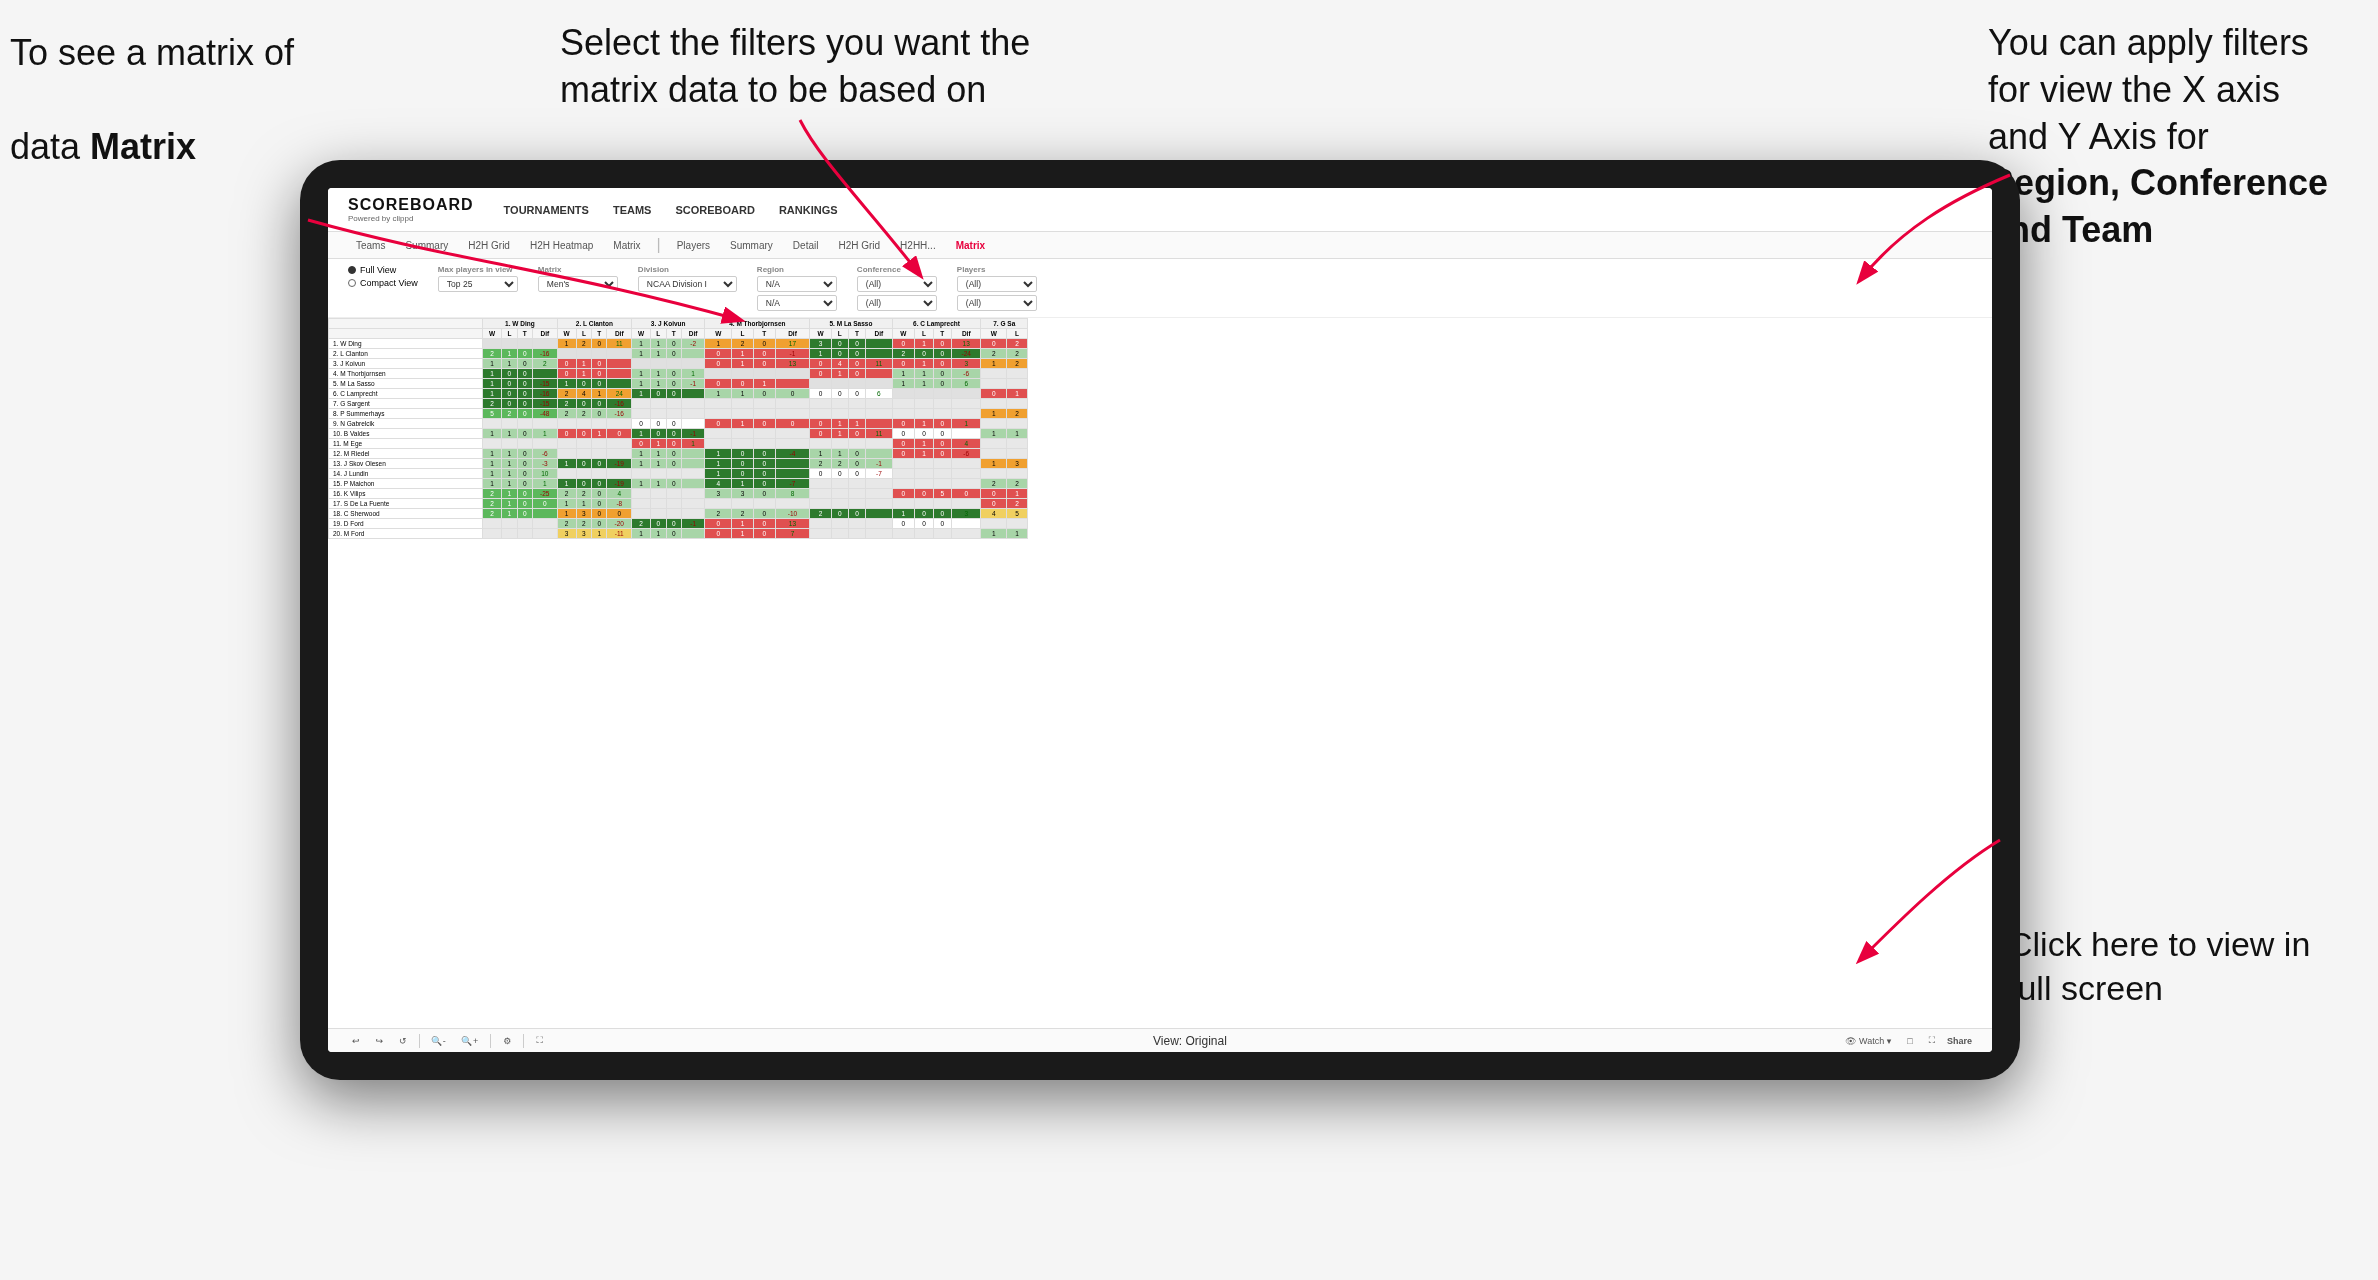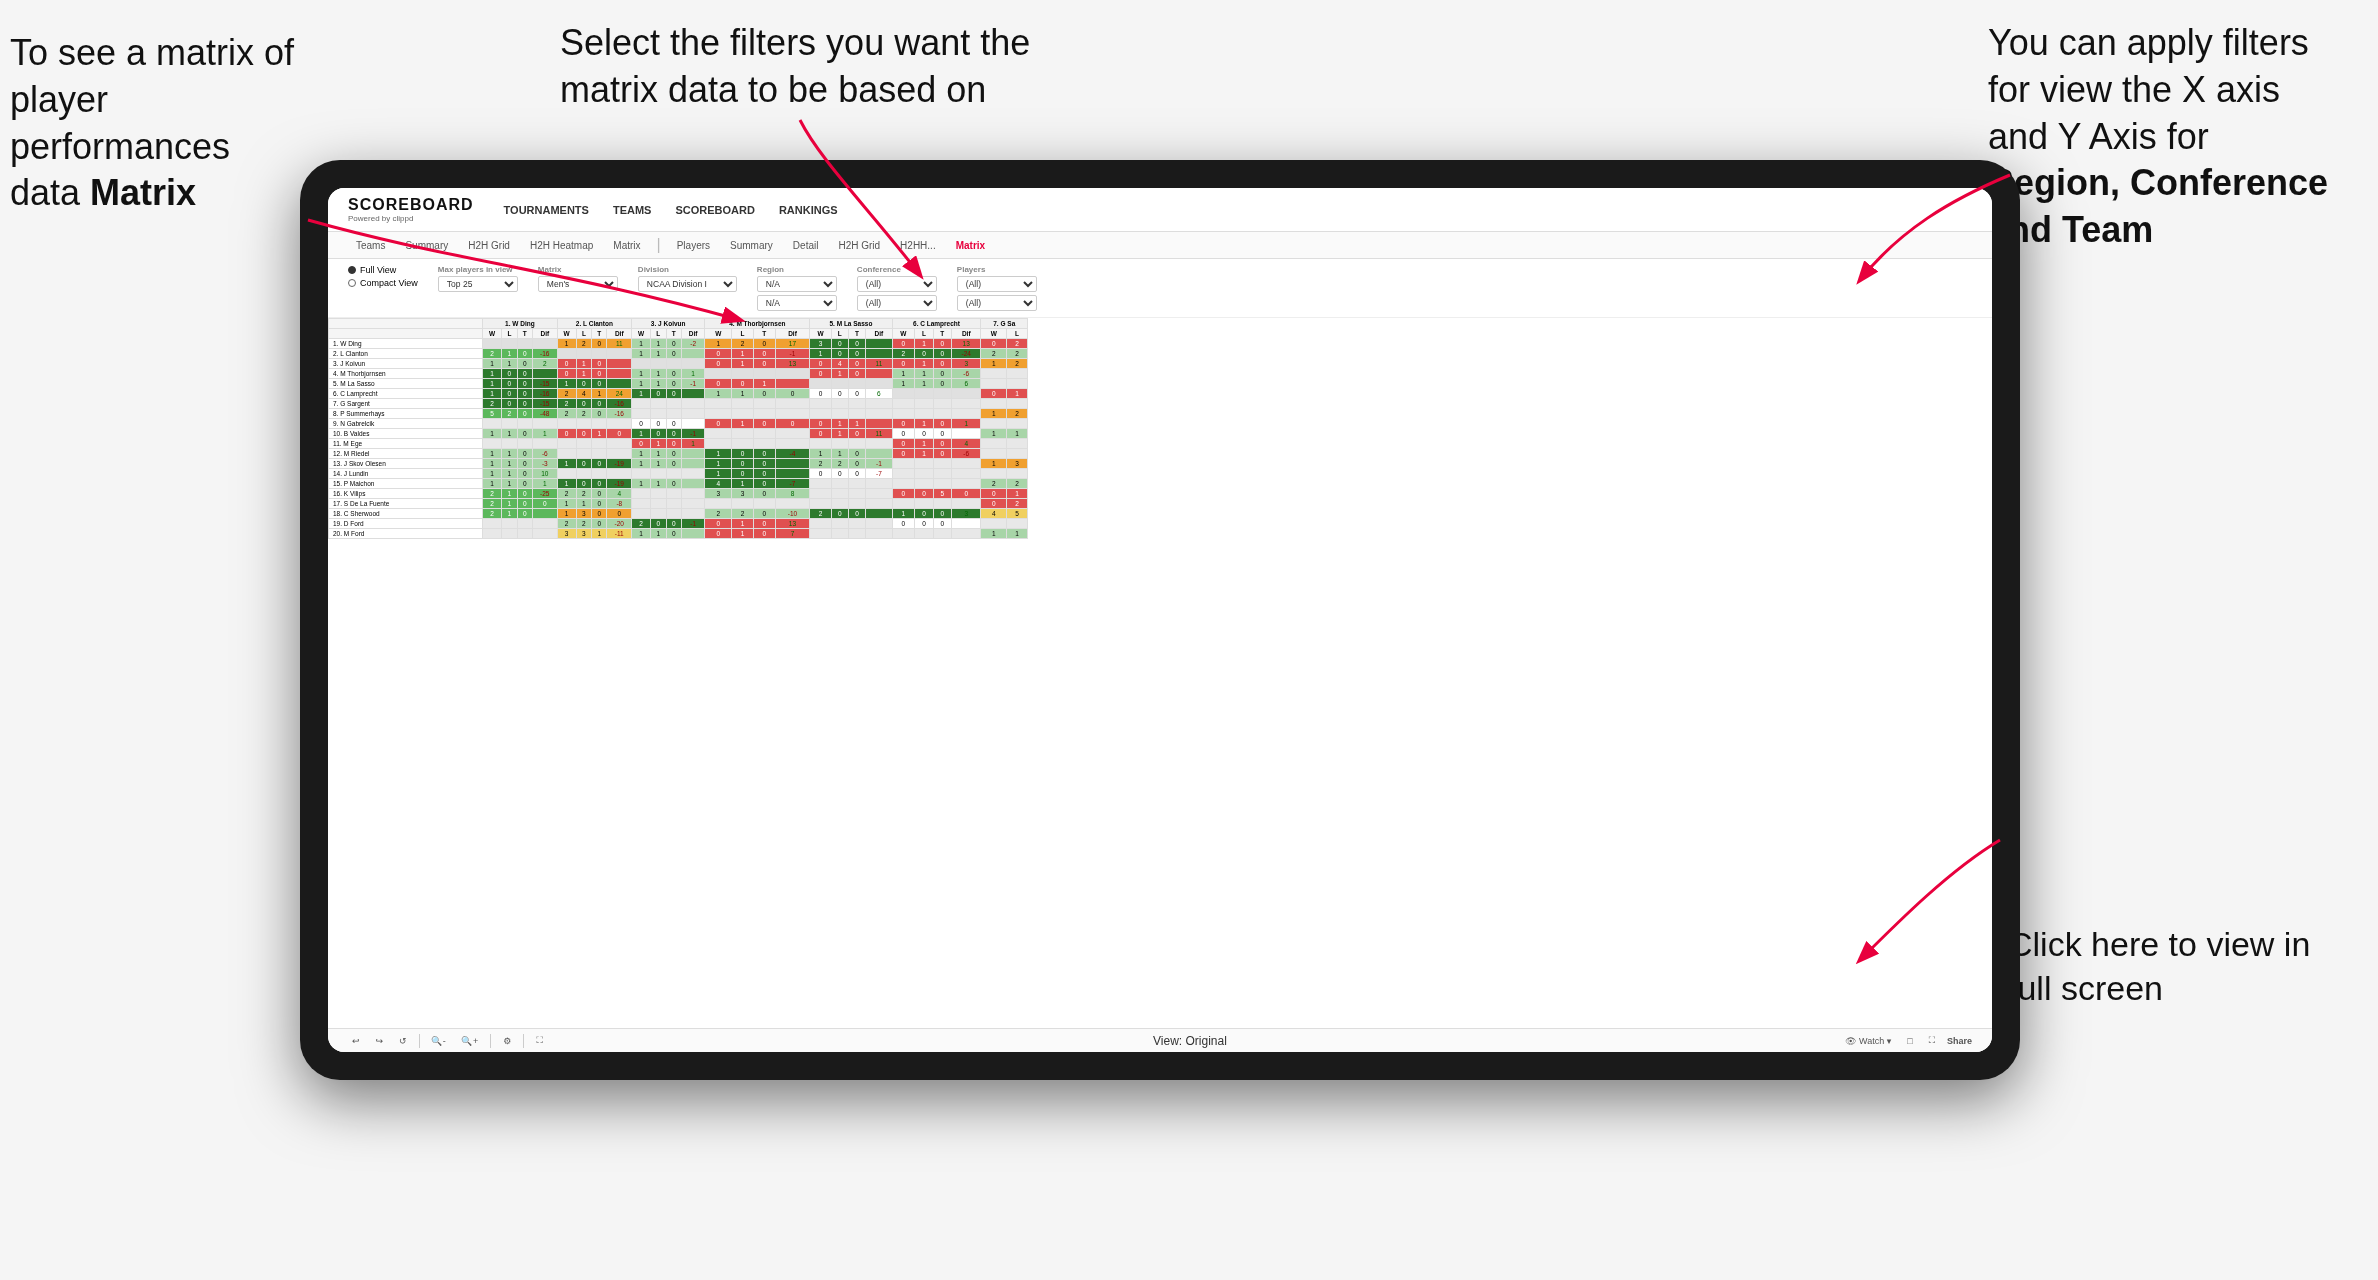--- a/index.html
+++ b/index.html
@@ -58,21 +58,21 @@
       background: #1a1a1a;
       border-radius: 40px;
       box-shadow: 0 20px 60px rgba(0,0,0,0.5);
       padding: 28px;
     }
 
     .tablet-screen {
       width: 100%;
       height: 100%;
       background: #fff;
-      border-radius: 16px;
+      border-radius: 4px;
       overflow: hidden;
       position: relative;
     }
 
     
     .app-header {
       display: flex;
       align-items: center;
       padding: 8px 20px;
       border-bottom: 1px solid #ddd;
@@ -295,21 +295,21 @@
       overflow: hidden;
       display: flex;
       flex-direction: column;
     }
   </style>
 </head>
 <body>
 
 <div class="annotation" id="ann-top-left">
   <span>To see a matrix of</span><br>
-  <span>player performances</span><br>
+  <br>
   <span>data </span><strong>Matrix</strong>
 </div>
 
 <div class="annotation" id="ann-top-center">
   <span>Select the filters you want the matrix data to be based on</span>
 </div>
 
 <div class="annotation" id="ann-top-right" style="top:20px; right:30px; width:360px;">
   <span>You  can apply filters for view the X axis and Y Axis for </span><strong>Region, Conference and Team</strong>
 </div>

